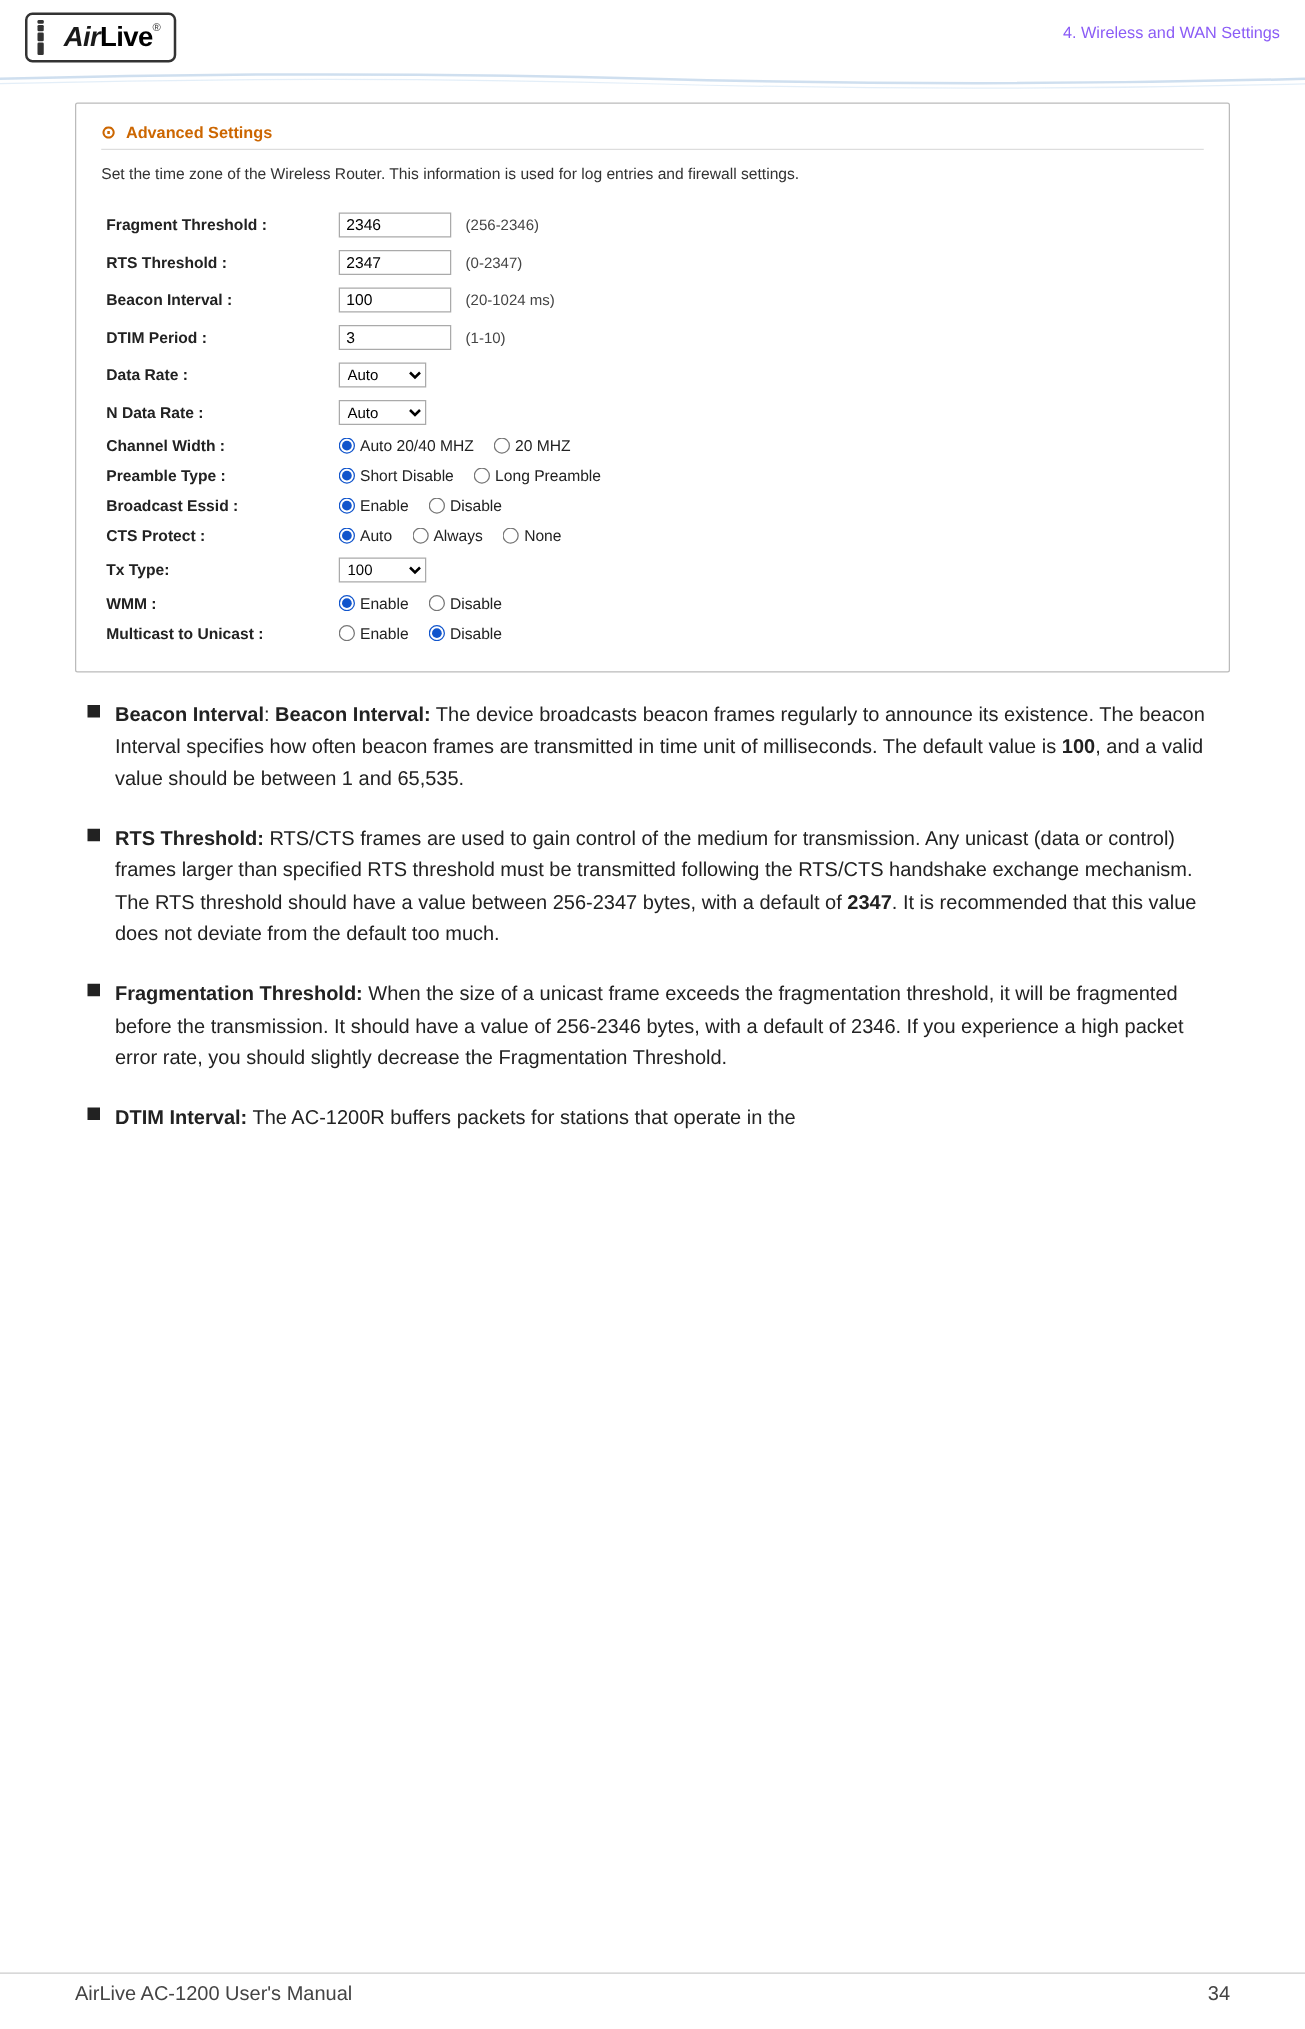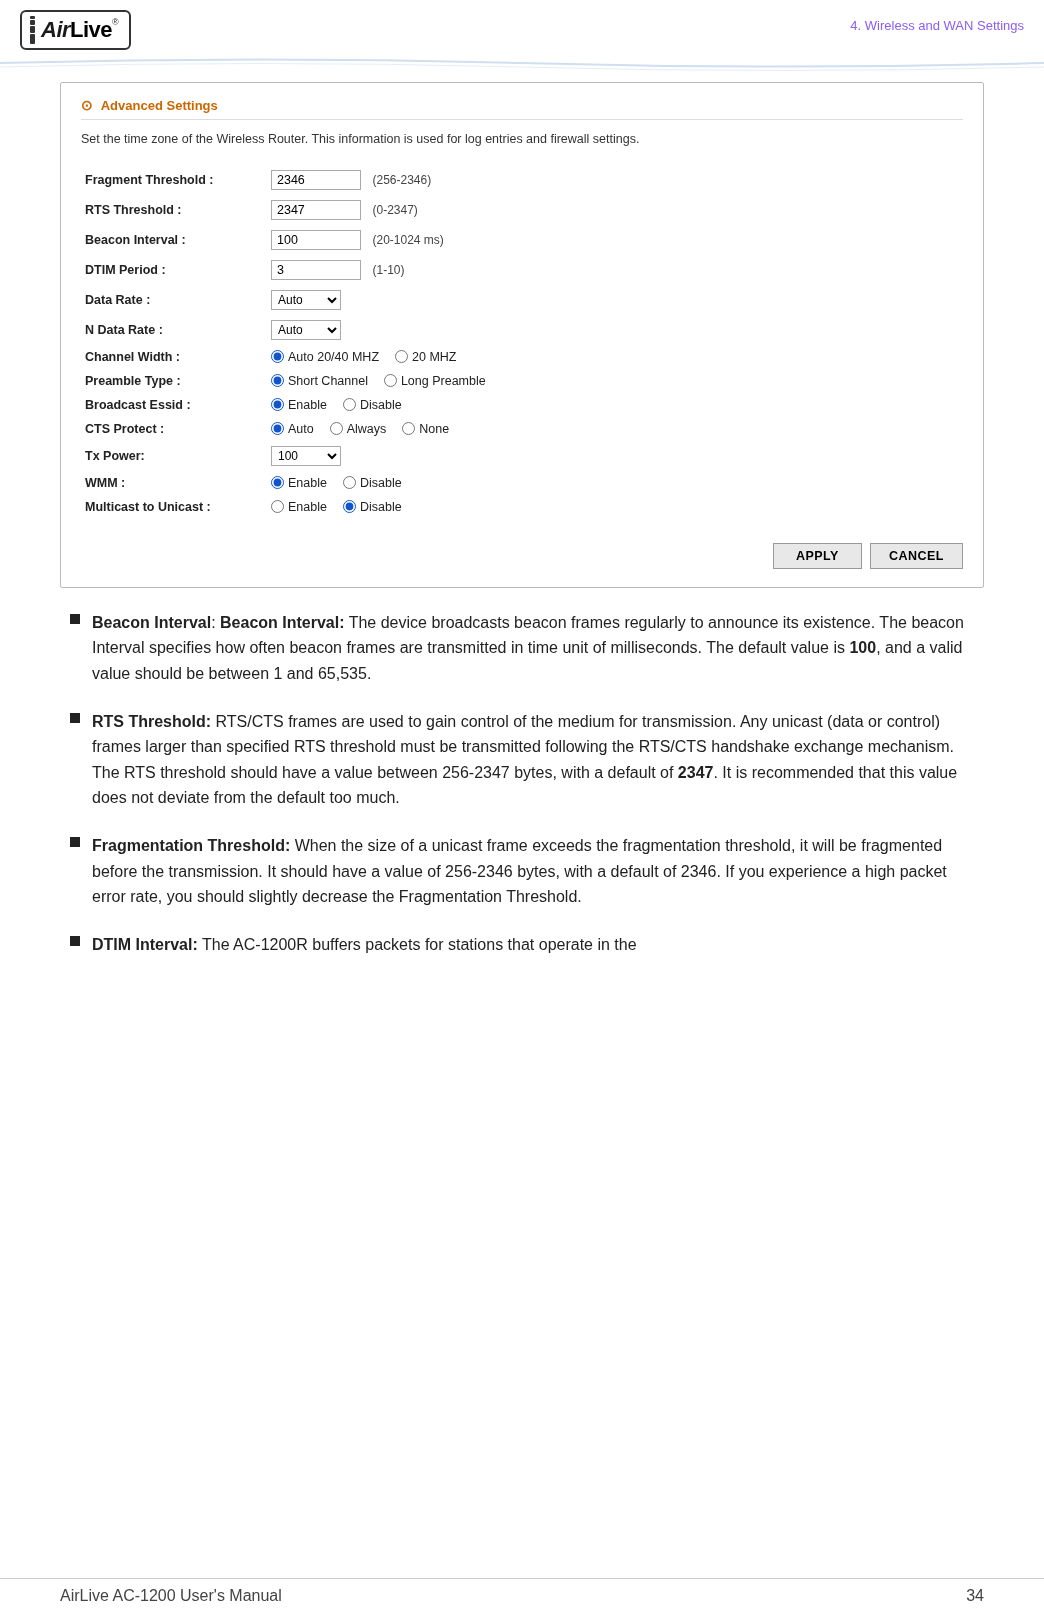--- a/index.html
+++ b/index.html
@@ -25,21 +25,21 @@
       display: flex;
       flex-direction: column;
       align-items: flex-start;
     }
     .logo-box {
       border: 2px solid #333;
       border-radius: 6px;
       padding: 4px 10px 4px 8px;
       display: flex;
       align-items: center;
-      gap: 6px;
+      gap: 16px;
     }
     .logo-signal {
       display: flex;
       flex-direction: column;
       justify-content: flex-end;
       gap: 1px;
       height: 28px;
     }
     .logo-signal span {
       display: block;
@@ -346,21 +346,21 @@
             </div>
           </td>
         </tr>
 
         <tr>
           <td class="label-cell">Preamble Type :</td>
           <td class="value-cell">
             <div class="radio-group">
               <label class="radio-item">
                 <input type="radio" name="preamble" checked="" style="">
-                <span>Short Channel</span>
+                <span>Short Disable</span>
               </label>
               <label class="radio-item">
                 <input type="radio" name="preamble" style="">
                 <span>Long Preamble</span>
               </label>
             </div>
           </td>
         </tr>
 
         <tr>
@@ -393,21 +393,21 @@
               </label>
               <label class="radio-item">
                 <input type="radio" name="cts_protect" style="">
                 <span>None</span>
               </label>
             </div>
           </td>
         </tr>
 
         <tr>
-          <td class="label-cell">Tx Power:</td>
+          <td class="label-cell">Tx Type:</td>
           <td class="value-cell">
             <select>
               <option>100</option>
               <option>75</option>
               <option>50</option>
               <option>25</option>
             </select>
           </td>
         </tr>
 
@@ -438,24 +438,20 @@
               <label class="radio-item">
                 <input type="radio" name="multicast" checked="" style="">
                 <span>Disable</span>
               </label>
             </div>
           </td>
         </tr>
       </tbody>
     </table>
 
-    <div class="buttons-row">
-      <button class="btn-apply">APPLY</button>
-      <button class="btn-cancel">CANCEL</button>
-    </div>
   </div>
 
   <div class="bullet-section">
     <div class="bullet-square"></div>
     <div class="bullet-text">
       <b>Beacon Interval</b>: <b>Beacon Interval:</b> The device broadcasts beacon frames regularly to announce its existence. The beacon Interval specifies how often beacon frames are transmitted in time unit of milliseconds. The default value is <b>100</b>, and a valid value should be between 1 and 65,535.
     </div>
   </div>
 
   <div class="bullet-section">

